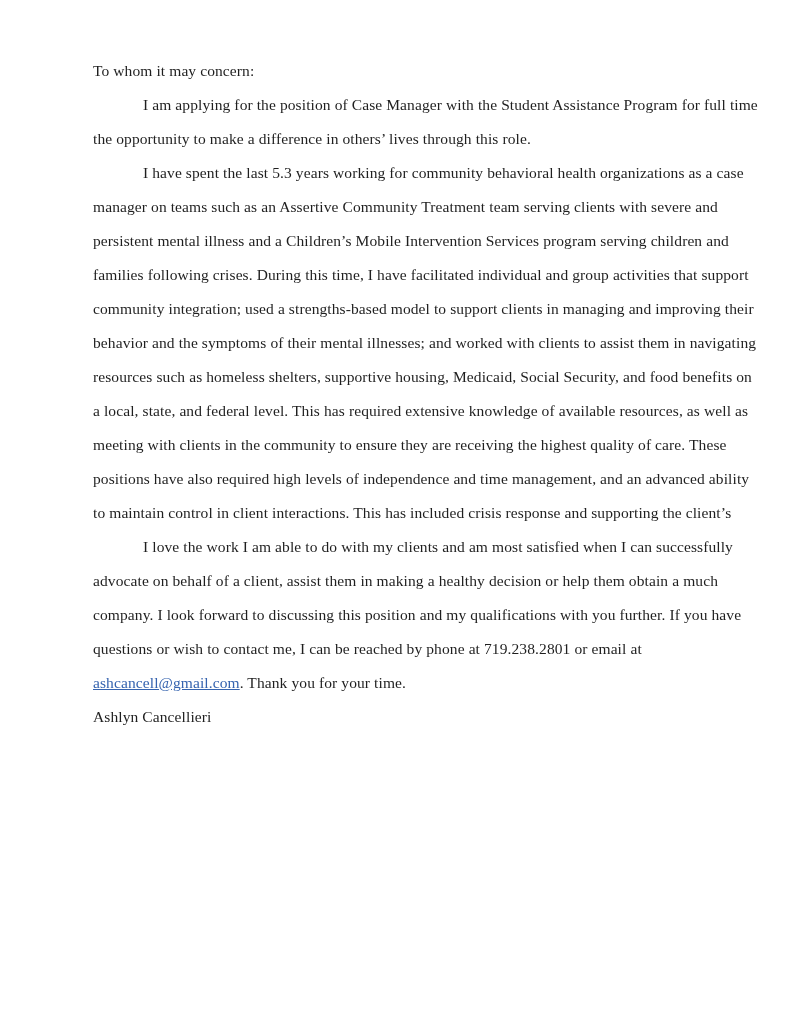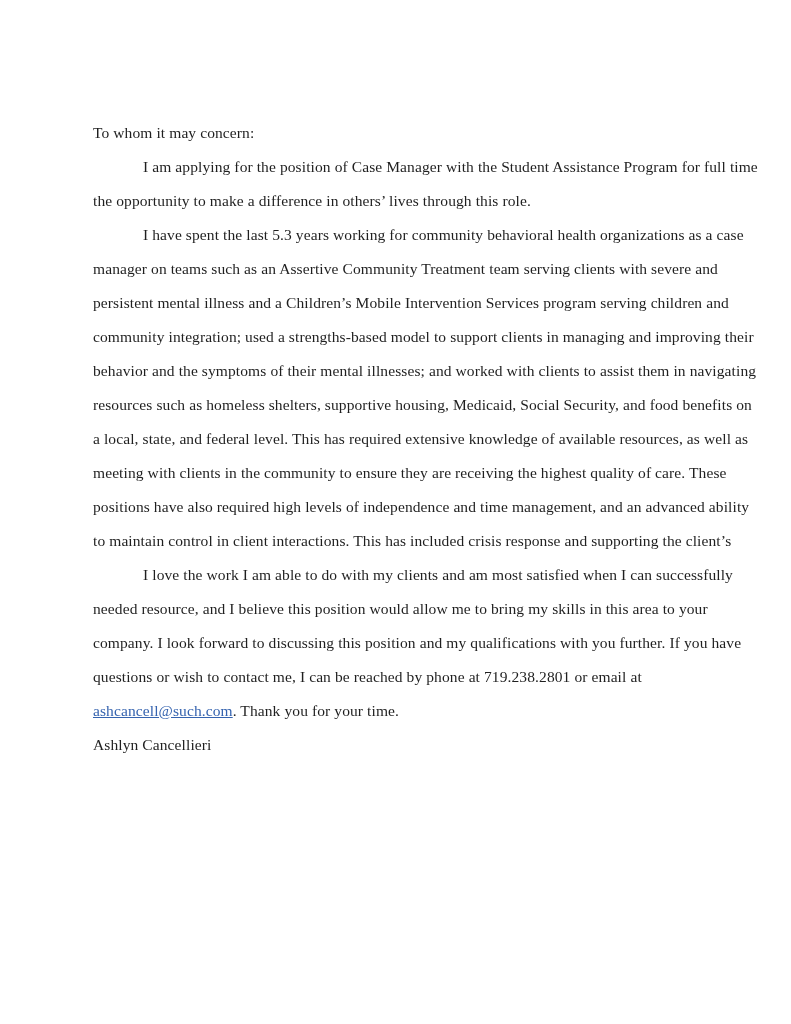--- a/index.html
+++ b/index.html
@@ -11,21 +11,21 @@
     height: 1024px;
     background: #ffffff;
     overflow: hidden;
     font-family: "Liberation Serif", "DejaVu Serif", serif;
   }
   .page {
     box-sizing: border-box;
     width: 791px;
     height: 1024px;
     background: #ffffff;
-    padding: 116px 80px 0 93px;
+    padding: 54px 80px 0 93px;
   }
   .line {
     font-size: 15.5px;
     line-height: 34px;
     color: #1f1f1f;
     white-space: nowrap;
     letter-spacing: 0.1px;
   }
   .line.indent {
     padding-left: 50px;
@@ -41,29 +41,30 @@
 
 <div class="page">
   <div class="line">To whom it may concern:</div>
 
   <div class="line indent">I am applying for the position of Case Manager with the Student Assistance Program for full time</div>
   <div class="line">the opportunity to make a difference in others’ lives through this role.</div>
 
   <div class="line indent">I have spent the last 5.3 years working for community behavioral health organizations as a case</div>
   <div class="line">manager on teams such as an Assertive Community Treatment team serving clients with severe and</div>
   <div class="line">persistent mental illness and a Children’s Mobile Intervention Services program serving children and</div>
+  <div class="line">families following crises. During this time, I have facilitated individual and group activities that support</div>
   <div class="line">community integration; used a strengths-based model to support clients in managing and improving their</div>
   <div class="line">behavior and the symptoms of their mental illnesses; and worked with clients to assist them in navigating</div>
   <div class="line">resources such as homeless shelters, supportive housing, Medicaid, Social Security, and food benefits on</div>
   <div class="line">a local, state, and federal level. This has required extensive knowledge of available resources, as well as</div>
   <div class="line">meeting with clients in the community to ensure they are receiving the highest quality of care. These</div>
   <div class="line">positions have also required high levels of independence and time management, and an advanced ability</div>
   <div class="line">to maintain control in client interactions. This has included crisis response and supporting the client’s</div>
 
   <div class="line indent">I love the work I am able to do with my clients and am most satisfied when I can successfully</div>
-  <div class="line">needed resource, and I believe this position would allow me to bring my skills in this area to your</div>
+  <div class="line">advocate on behalf of a client, assist them in making a healthy decision or help them obtain a much</div>
   <div class="line">company. I look forward to discussing this position and my qualifications with you further. If you have</div>
   <div class="line">questions or wish to contact me, I can be reached by phone at 719.238.2801 or email at</div>
 
-  <div class="line"><a class="email" href="#">ashcancell@such.com</a><span>. Thank you for your time.</span></div>
+  <div class="line"><a class="email" href="#">ashcancell@gmail.com</a><span>. Thank you for your time.</span></div>
 
   <div class="line">Ashlyn Cancellieri</div>
 </div>
 
 </body></html>

